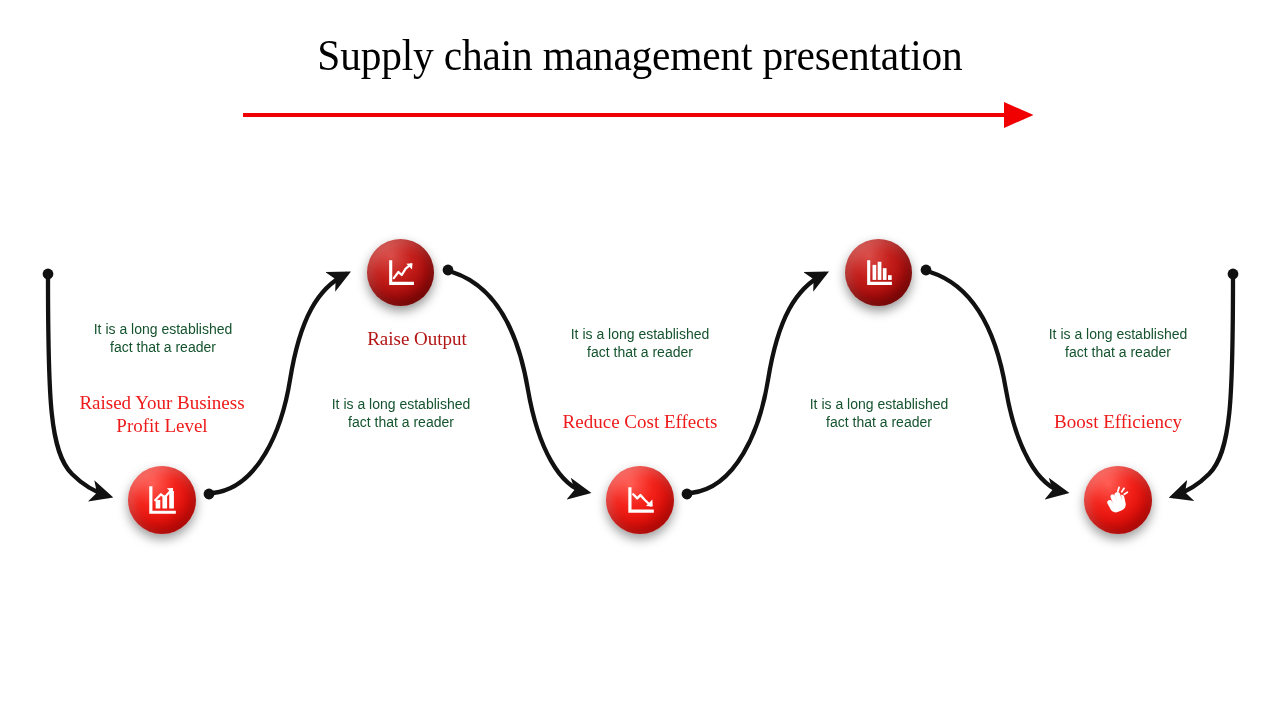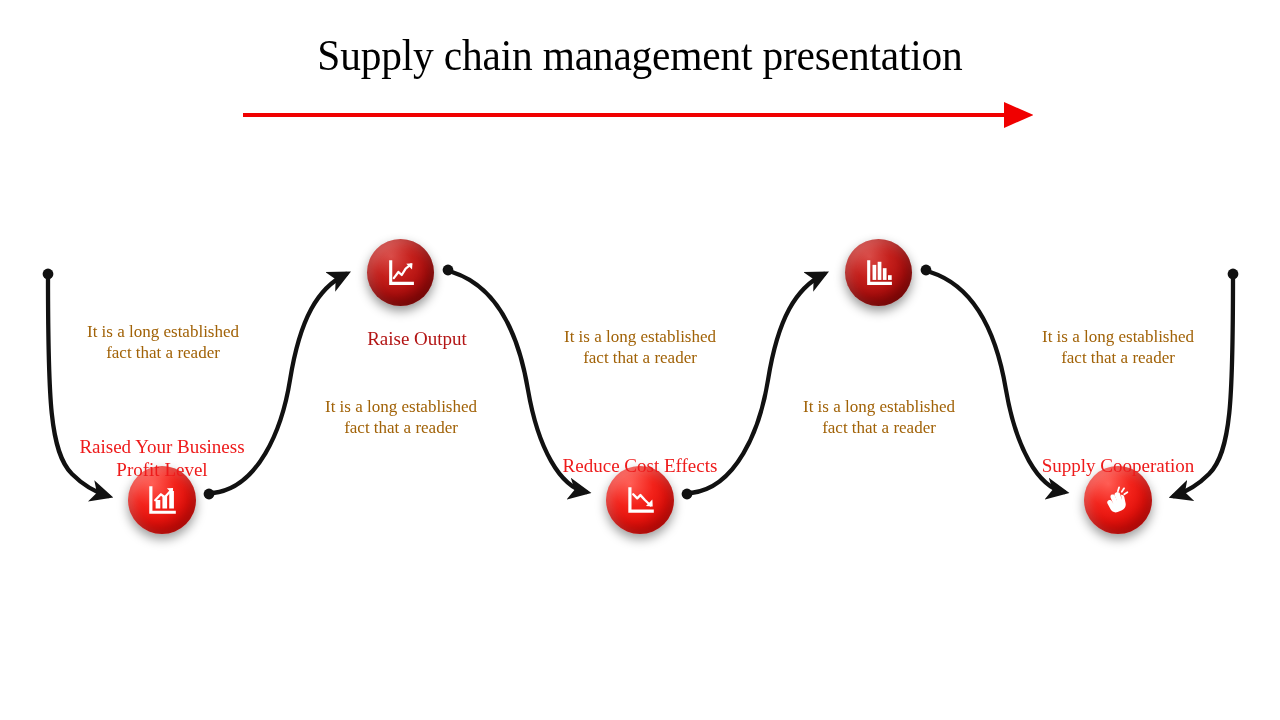--- a/index.html
+++ b/index.html
@@ -76,31 +76,31 @@
   
   .label {
     position: absolute;
     text-align: center;
     font-family: "Liberation Serif", "DejaVu Serif", serif;
     font-size: 19px;
     line-height: 1.22;
     font-weight: 400;
     white-space: nowrap;
   }
-  .label.bright { color: #ee1b1b; margin-top: 44px; }
+  .label.bright { color: #ee1b1b; }
   .label.dark   { color: #b31515; }
   .label.wrap   { white-space: normal; }
 
   .desc {
     position: absolute;
     text-align: center;
-    font-family: Liberation Serif, serif;
-    font-size: 17px;
+    font-family: Liberation Sans, sans-serif;
+    font-size: 14px;
     line-height: 1.25;
-    color: #a16207;
+    color: #14532d;
     white-space: pre-line;
   }
 </style>
 </head>
 <body>
 
 <div id="slide">
 
   <div id="title">Supply chain management presentation</div>
 
@@ -195,17 +195,17 @@
                L12.3 11.2 C11.8 10.1 12.3 9.3 13.2 8.6 Z" fill="#ffffff"></path>
       <path d="M18.4 10.6 C19.9 10.2 21.3 11.1 21.6 12.5 L22.9 18.6
                C23.5 21.5 22.0 24.3 19.3 25.4 L15.2 27.1
                C12.6 28.2 9.6 27.1 8.3 24.6 L5.3 18.9
                C4.7 17.7 5.2 16.3 6.4 15.7 C7.6 15.1 9.0 15.5 9.6 16.7 L11.0 19.3
                L8.4 13.3 C7.9 12.1 8.4 10.8 9.6 10.3 C10.8 9.8 12.1 10.3 12.6 11.5
                L15.0 17.0 L13.2 11.0 C12.8 9.7 13.6 8.4 14.9 8.1
                C16.2 7.8 17.4 8.6 17.7 9.9 L19.3 16.1 L18.4 10.6 Z" fill="#ffffff"></path>
     </svg>
   </div>
-  <div class="label bright" style="left:1018px; top:410px; width:200px;">Supply Cooperation</div>
+  <div class="label bright" style="left:1018px; top:410px; width:200px;">Boost Efficiency</div>
   <div class="desc" style="left:1012px; top:326px; width:212px;">It is a long established
 fact that a reader</div>
 
 </div>
 
 </body></html>

